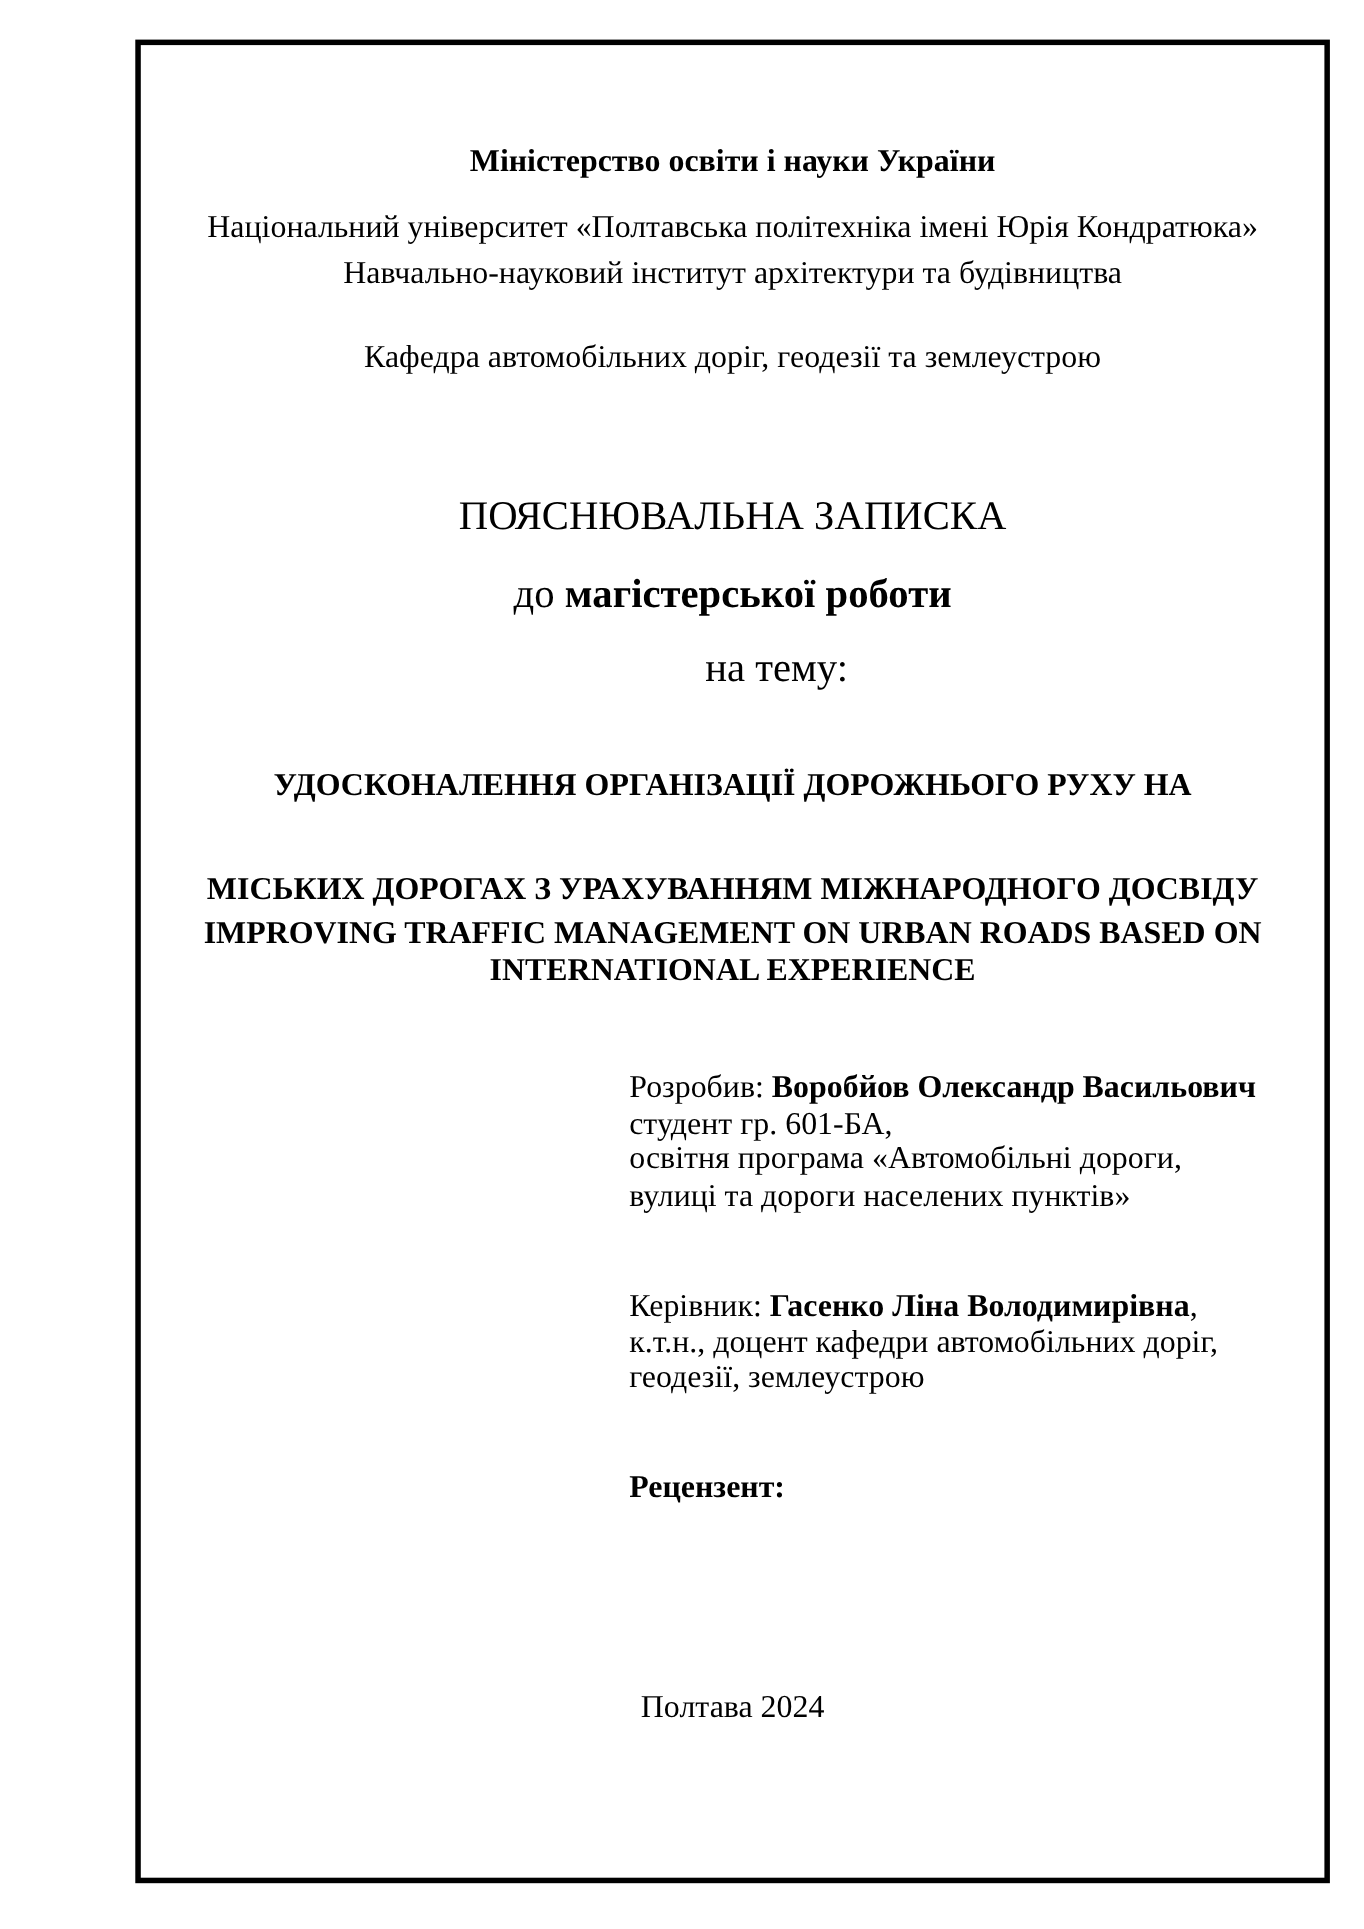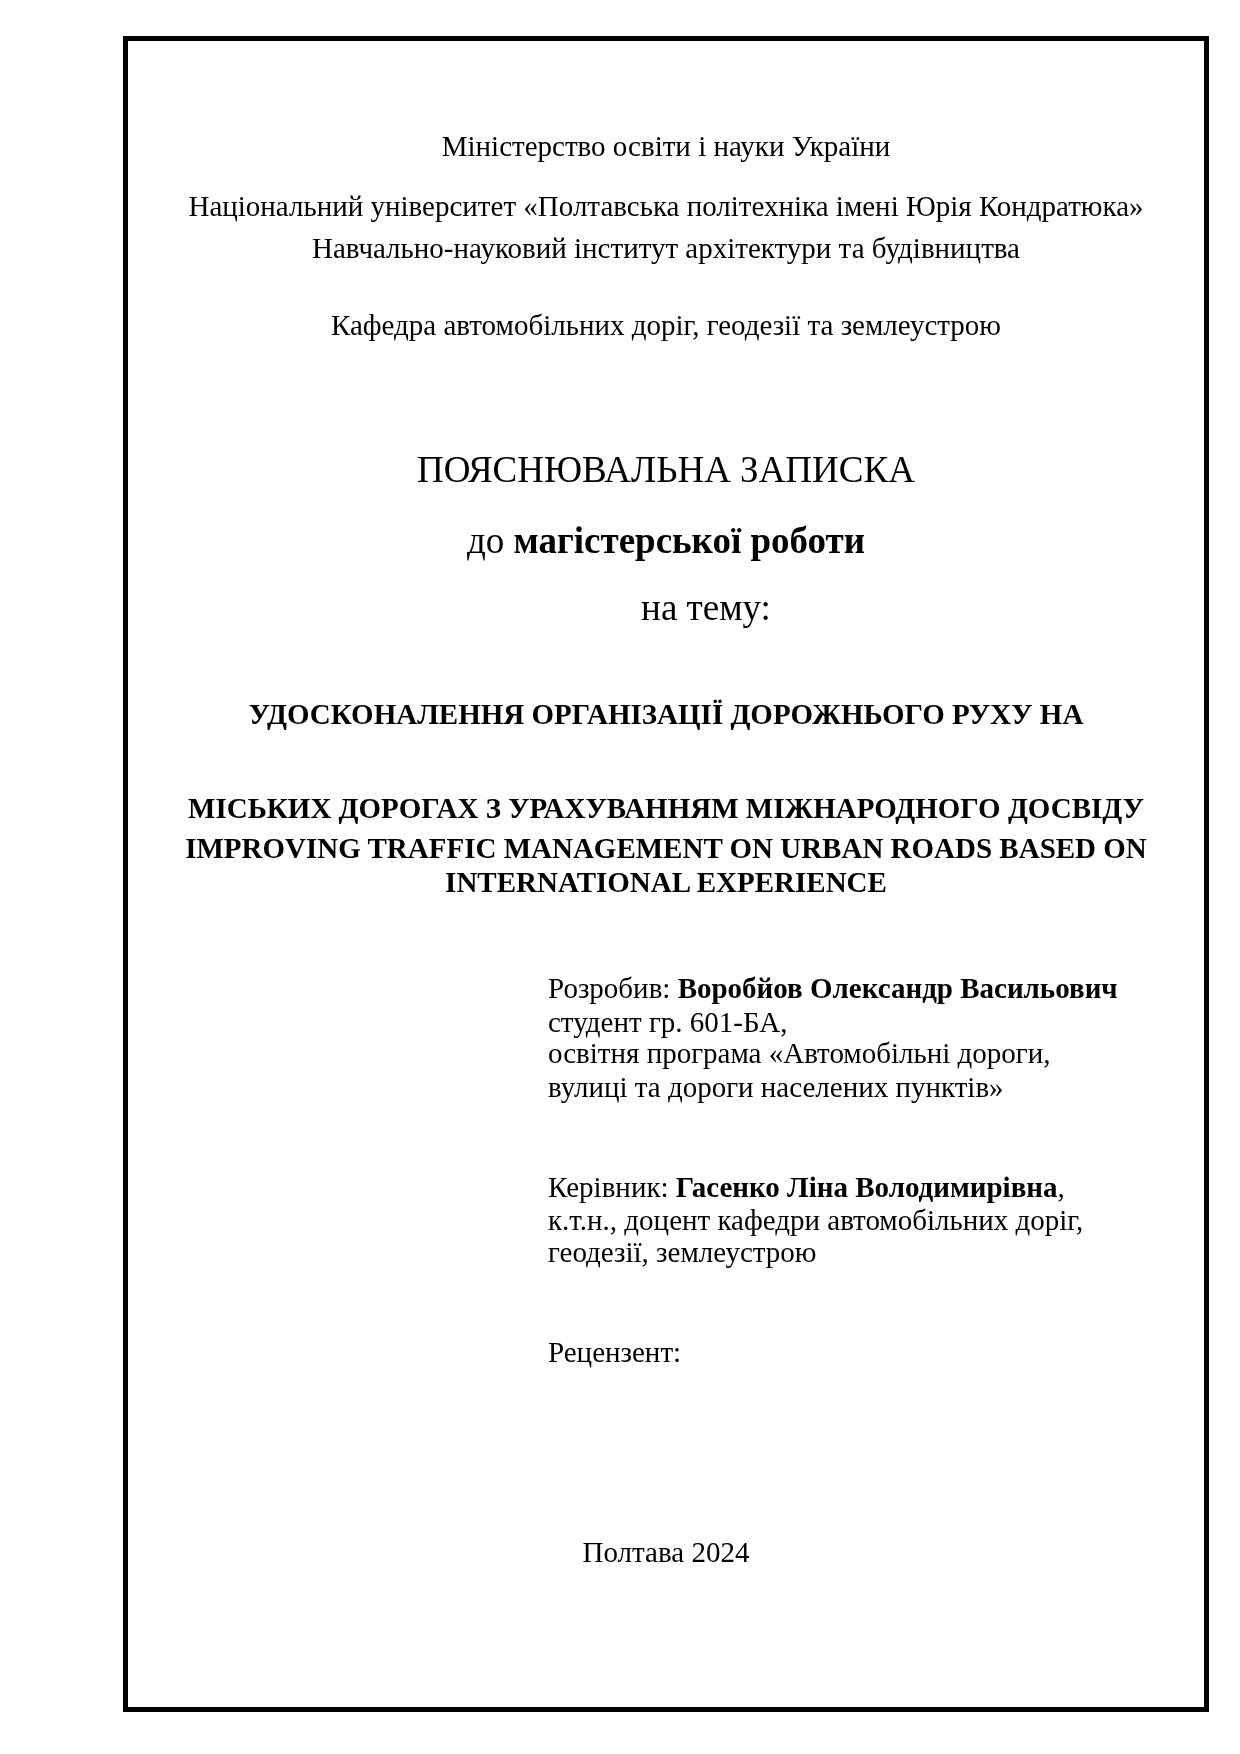--- a/index.html
+++ b/index.html
@@ -31,30 +31,30 @@
   }
   .center {
     left: 123px;
     width: 1086px;
     text-align: center;
   }
   .f29 { font-size: 29px; }
   .f37 { font-size: 37px; }
   .bold { font-weight: bold; }
   .block {
-    left: 548px;
+    left: 572px;
     text-align: center;
   }
 </style>
 </head>
 <body>
 
 <div class="frame"></div>
 
-<div class="line center f29" style="top:132px;">Міністерство освіти і науки України</div>
+<div class="line center f29" style="top:132px;font-weight:bold;">Міністерство освіти і науки України</div>
 <div class="line center f29" style="top:192px;">Національний університет «Полтавська політехніка імені Юрія Кондратюка»</div>
 <div class="line center f29" style="top:234px;">Навчально-науковий інститут архітектури та будівництва</div>
 <div class="line center f29" style="top:311px;">Кафедра автомобільних доріг, геодезії та землеустрою</div>
 
 <div class="line center f37" style="top:451px;">ПОЯСНЮВАЛЬНА ЗАПИСКА</div>
 <div class="line center f37" style="top:522px;">
   <span>до</span>
   <span class="bold">магістерської роботи</span>
 </div>
 <div class="line center f37" style="top:589px;margin-left:40px;">на тему:</div>
@@ -72,15 +72,15 @@
 <div class="line block f29" style="top:1039px;">освітня програма «Автомобільні дороги,</div>
 <div class="line block f29" style="top:1073px;">вулиці та дороги населених пунктів»</div>
 
 <div class="line block f29" style="top:1173px;">
   <span>Керівник:</span>
   <span class="bold">Гасенко Ліна Володимирівна</span><span>,</span>
 </div>
 <div class="line block f29" style="top:1206px;">к.т.н., доцент кафедри автомобільних доріг,</div>
 <div class="line block f29" style="top:1238px;">геодезії, землеустрою</div>
 
-<div class="line block f29" style="top:1338px;">Рецензент:</div>
+<div class="line block f29" style="top:1338px;font-weight:bold;">Рецензент:</div>
 
 <div class="line center f29" style="top:1538px;">Полтава 2024</div>
 
 </body></html>

